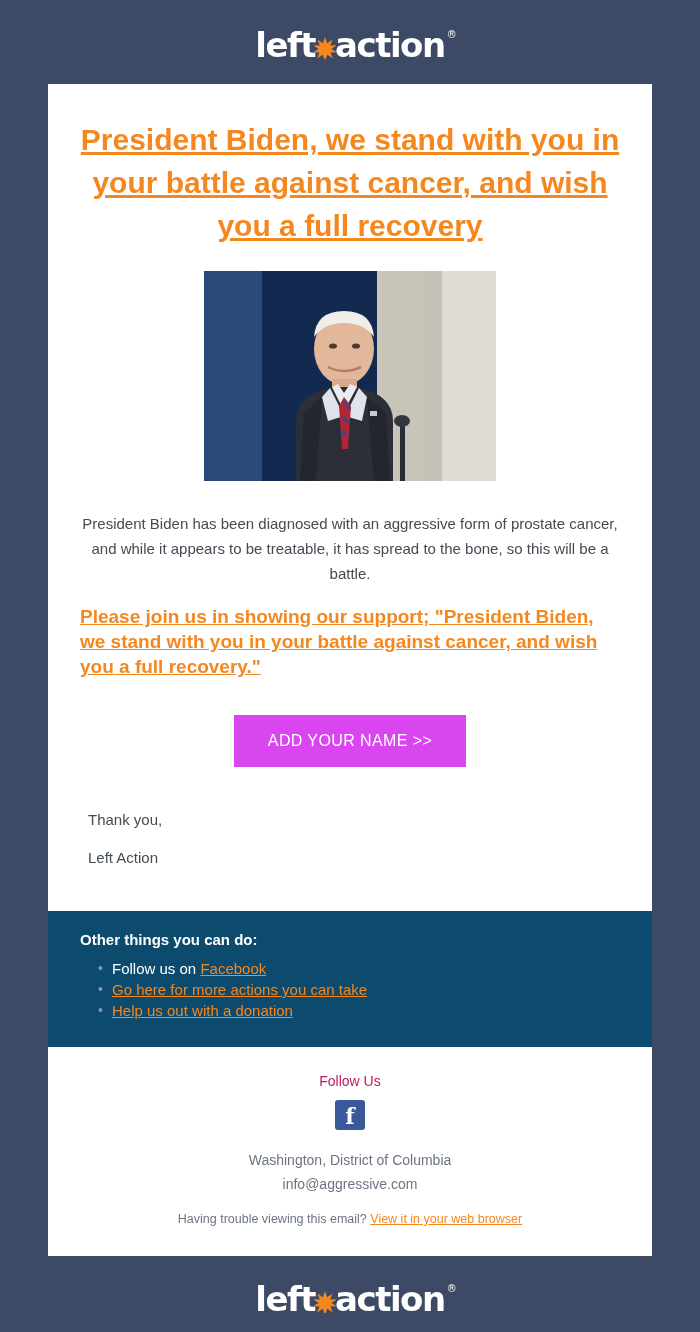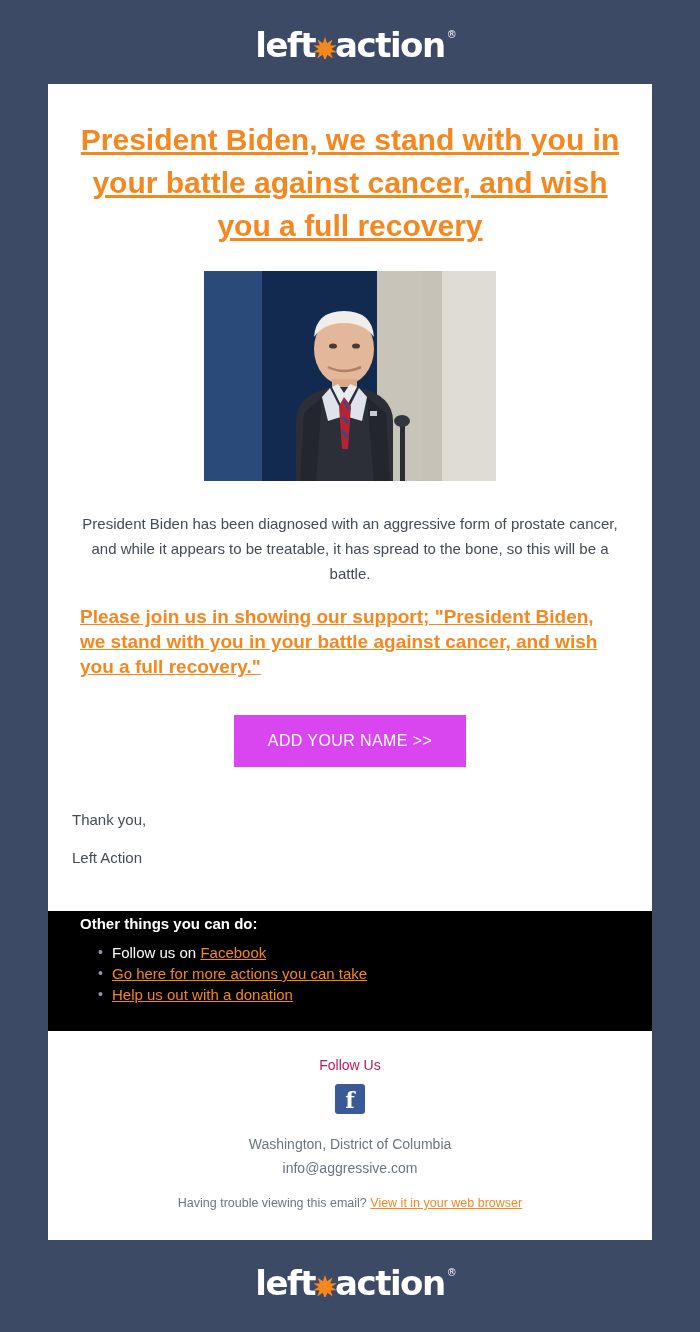--- a/index.html
+++ b/index.html
@@ -114,32 +114,32 @@
     background: #d946ef;
     color: #ffffff;
     font-size: 16px;
     letter-spacing: 0.4px;
     padding: 17px 34px;
     text-decoration: none;
     font-family: "Liberation Sans", sans-serif;
   }
 
   .signoff {
-    padding: 6px 32px 34px 24px;
+    padding: 6px 32px 34px 40px;
     color: #444b54;
     font-size: 15px;
     line-height: 40px;
   }
   .signoff div { line-height: 38px; }
 
   
   .other {
-    background: #000000;
+    background: #0c4a6e;
     margin: 0 48px;
-    padding: 4px 32px 26px 32px;
+    padding: 20px 32px 26px 32px;
     color: #ffffff;
   }
   .other h3 {
     margin: 0 0 10px 0;
     font-size: 15px;
     font-weight: bold;
     color: #ffffff;
   }
   .other ul {
     margin: 0;

